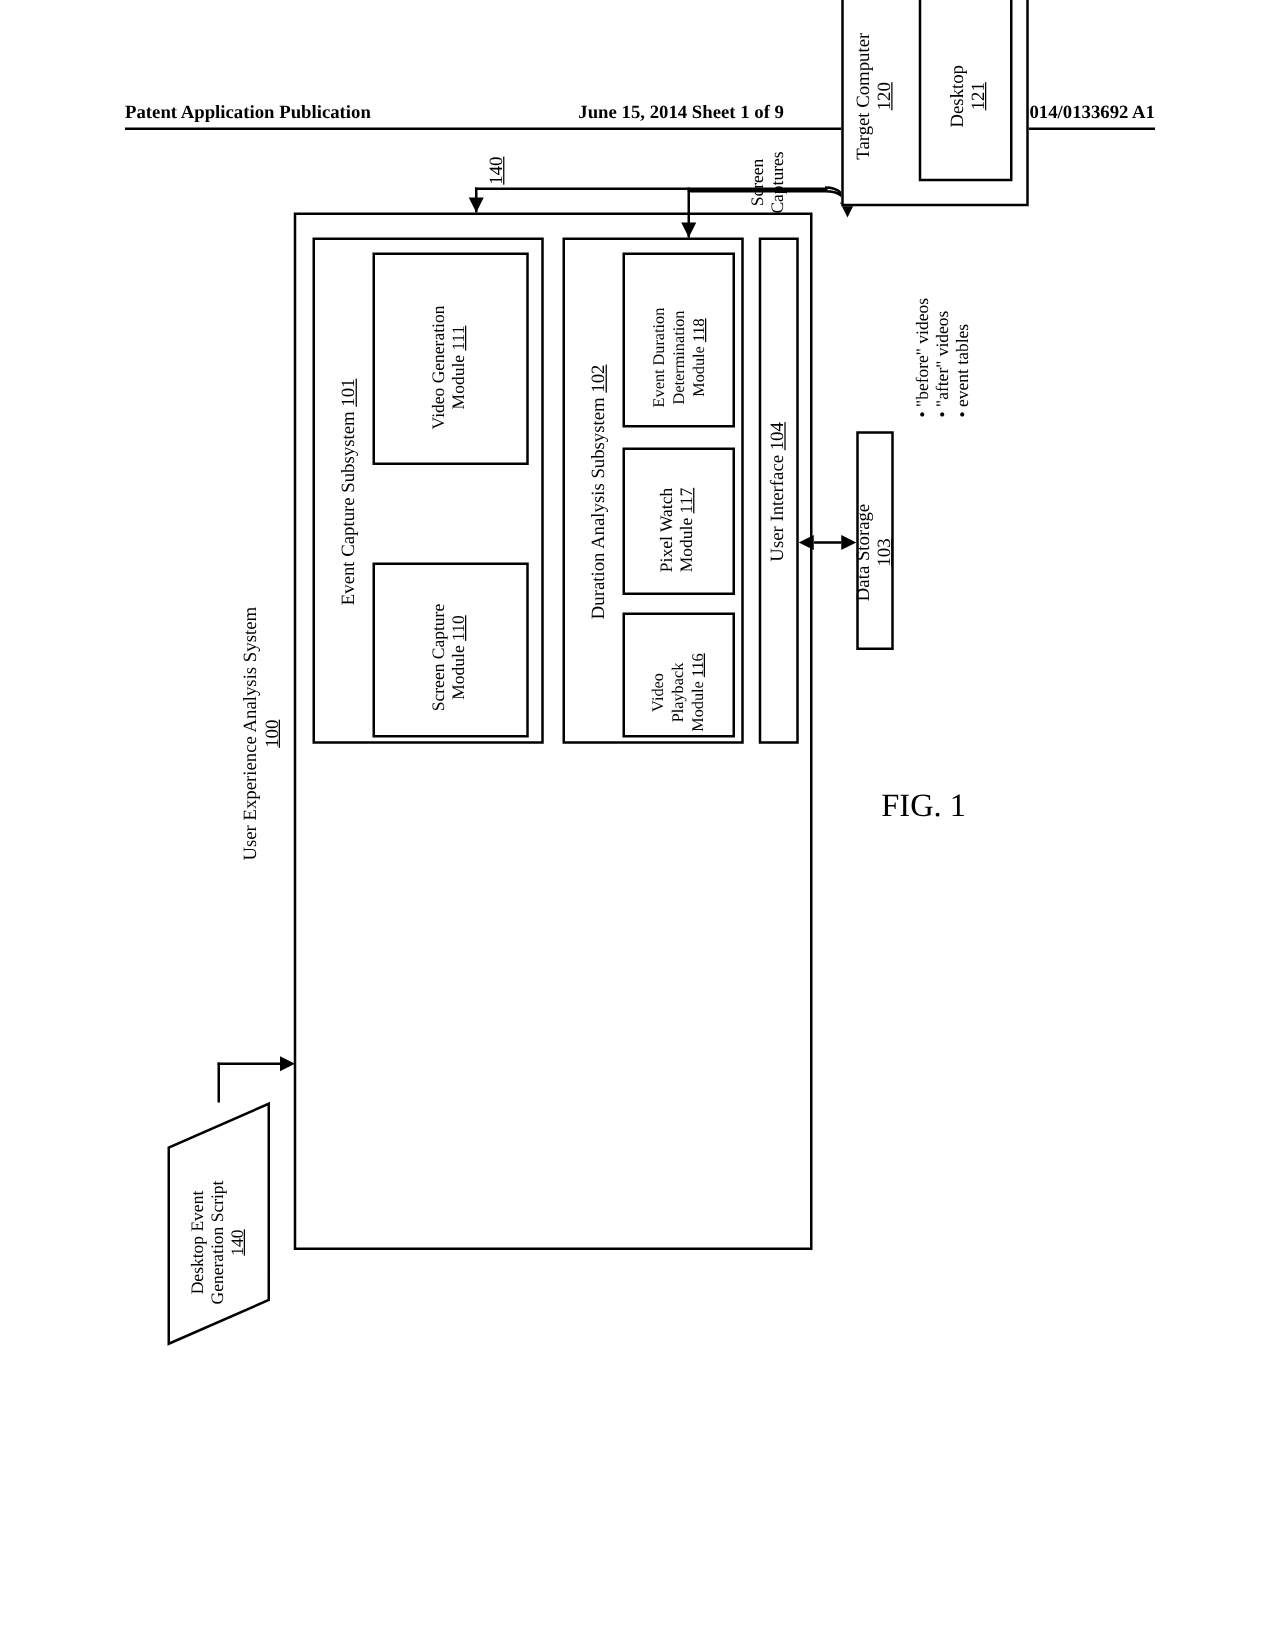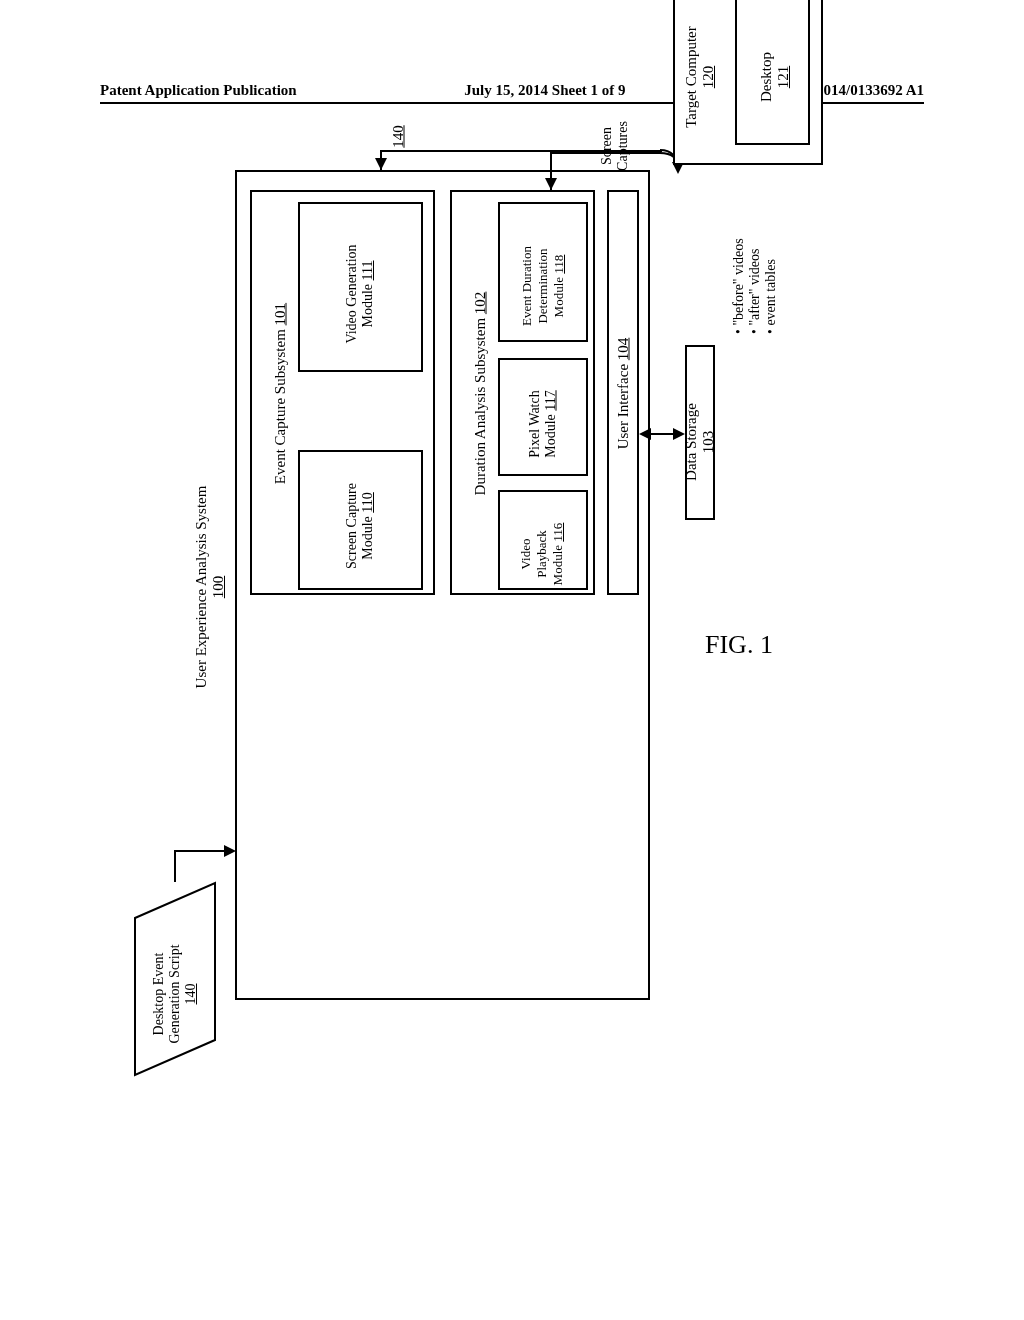--- a/index.html
+++ b/index.html
@@ -75,21 +75,21 @@
     border-top: 12px solid #000;
   }
 </style>
 </head>
 <body>
 
 <div class="page">
 
   <div class="header">
     <span>Patent Application Publication</span>
-    <span>July 15, 2014  Sheet 1 of 9</span>
+    <span>June 15, 2014  Sheet 1 of 9</span>
     <span>US 2014/0133692 A1</span>
   </div>
 
   <div class="diagram-area">
 
     <div class="rot" style="left:-50px; top:430px; width:260px;">
       <span>User Experience Analysis System</span><br>
       <span class="und">100</span>
     </div>
 

